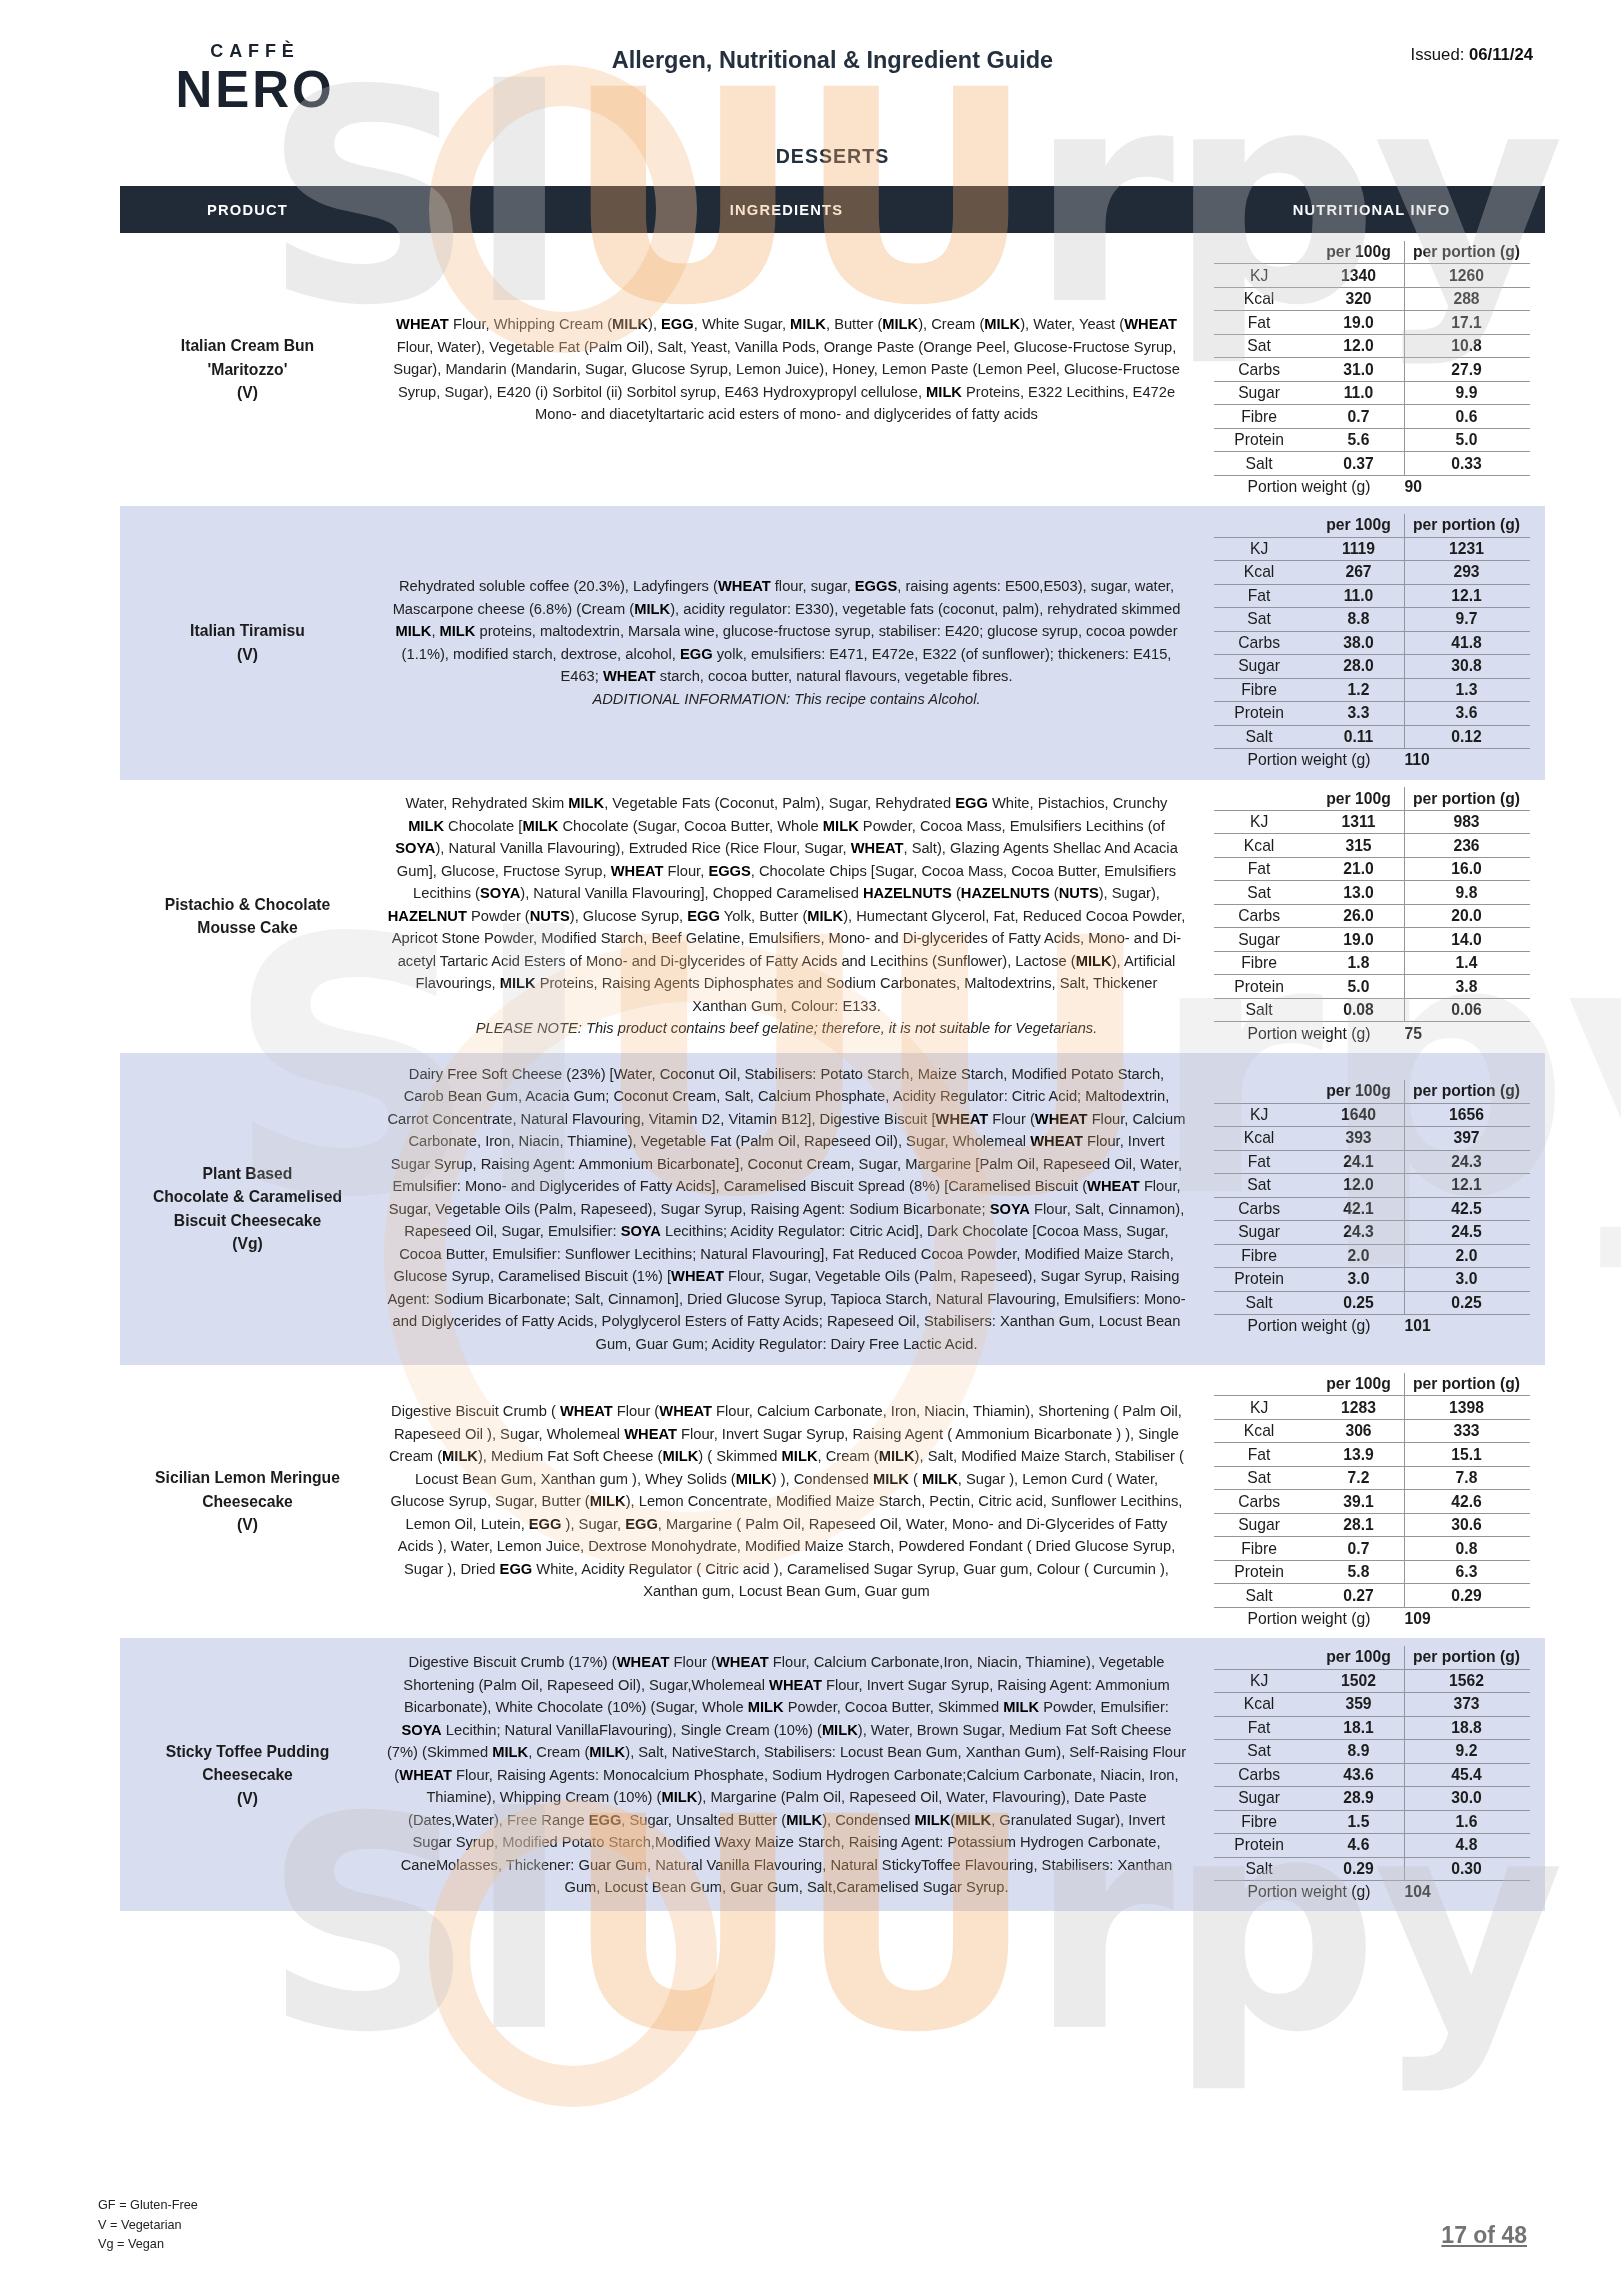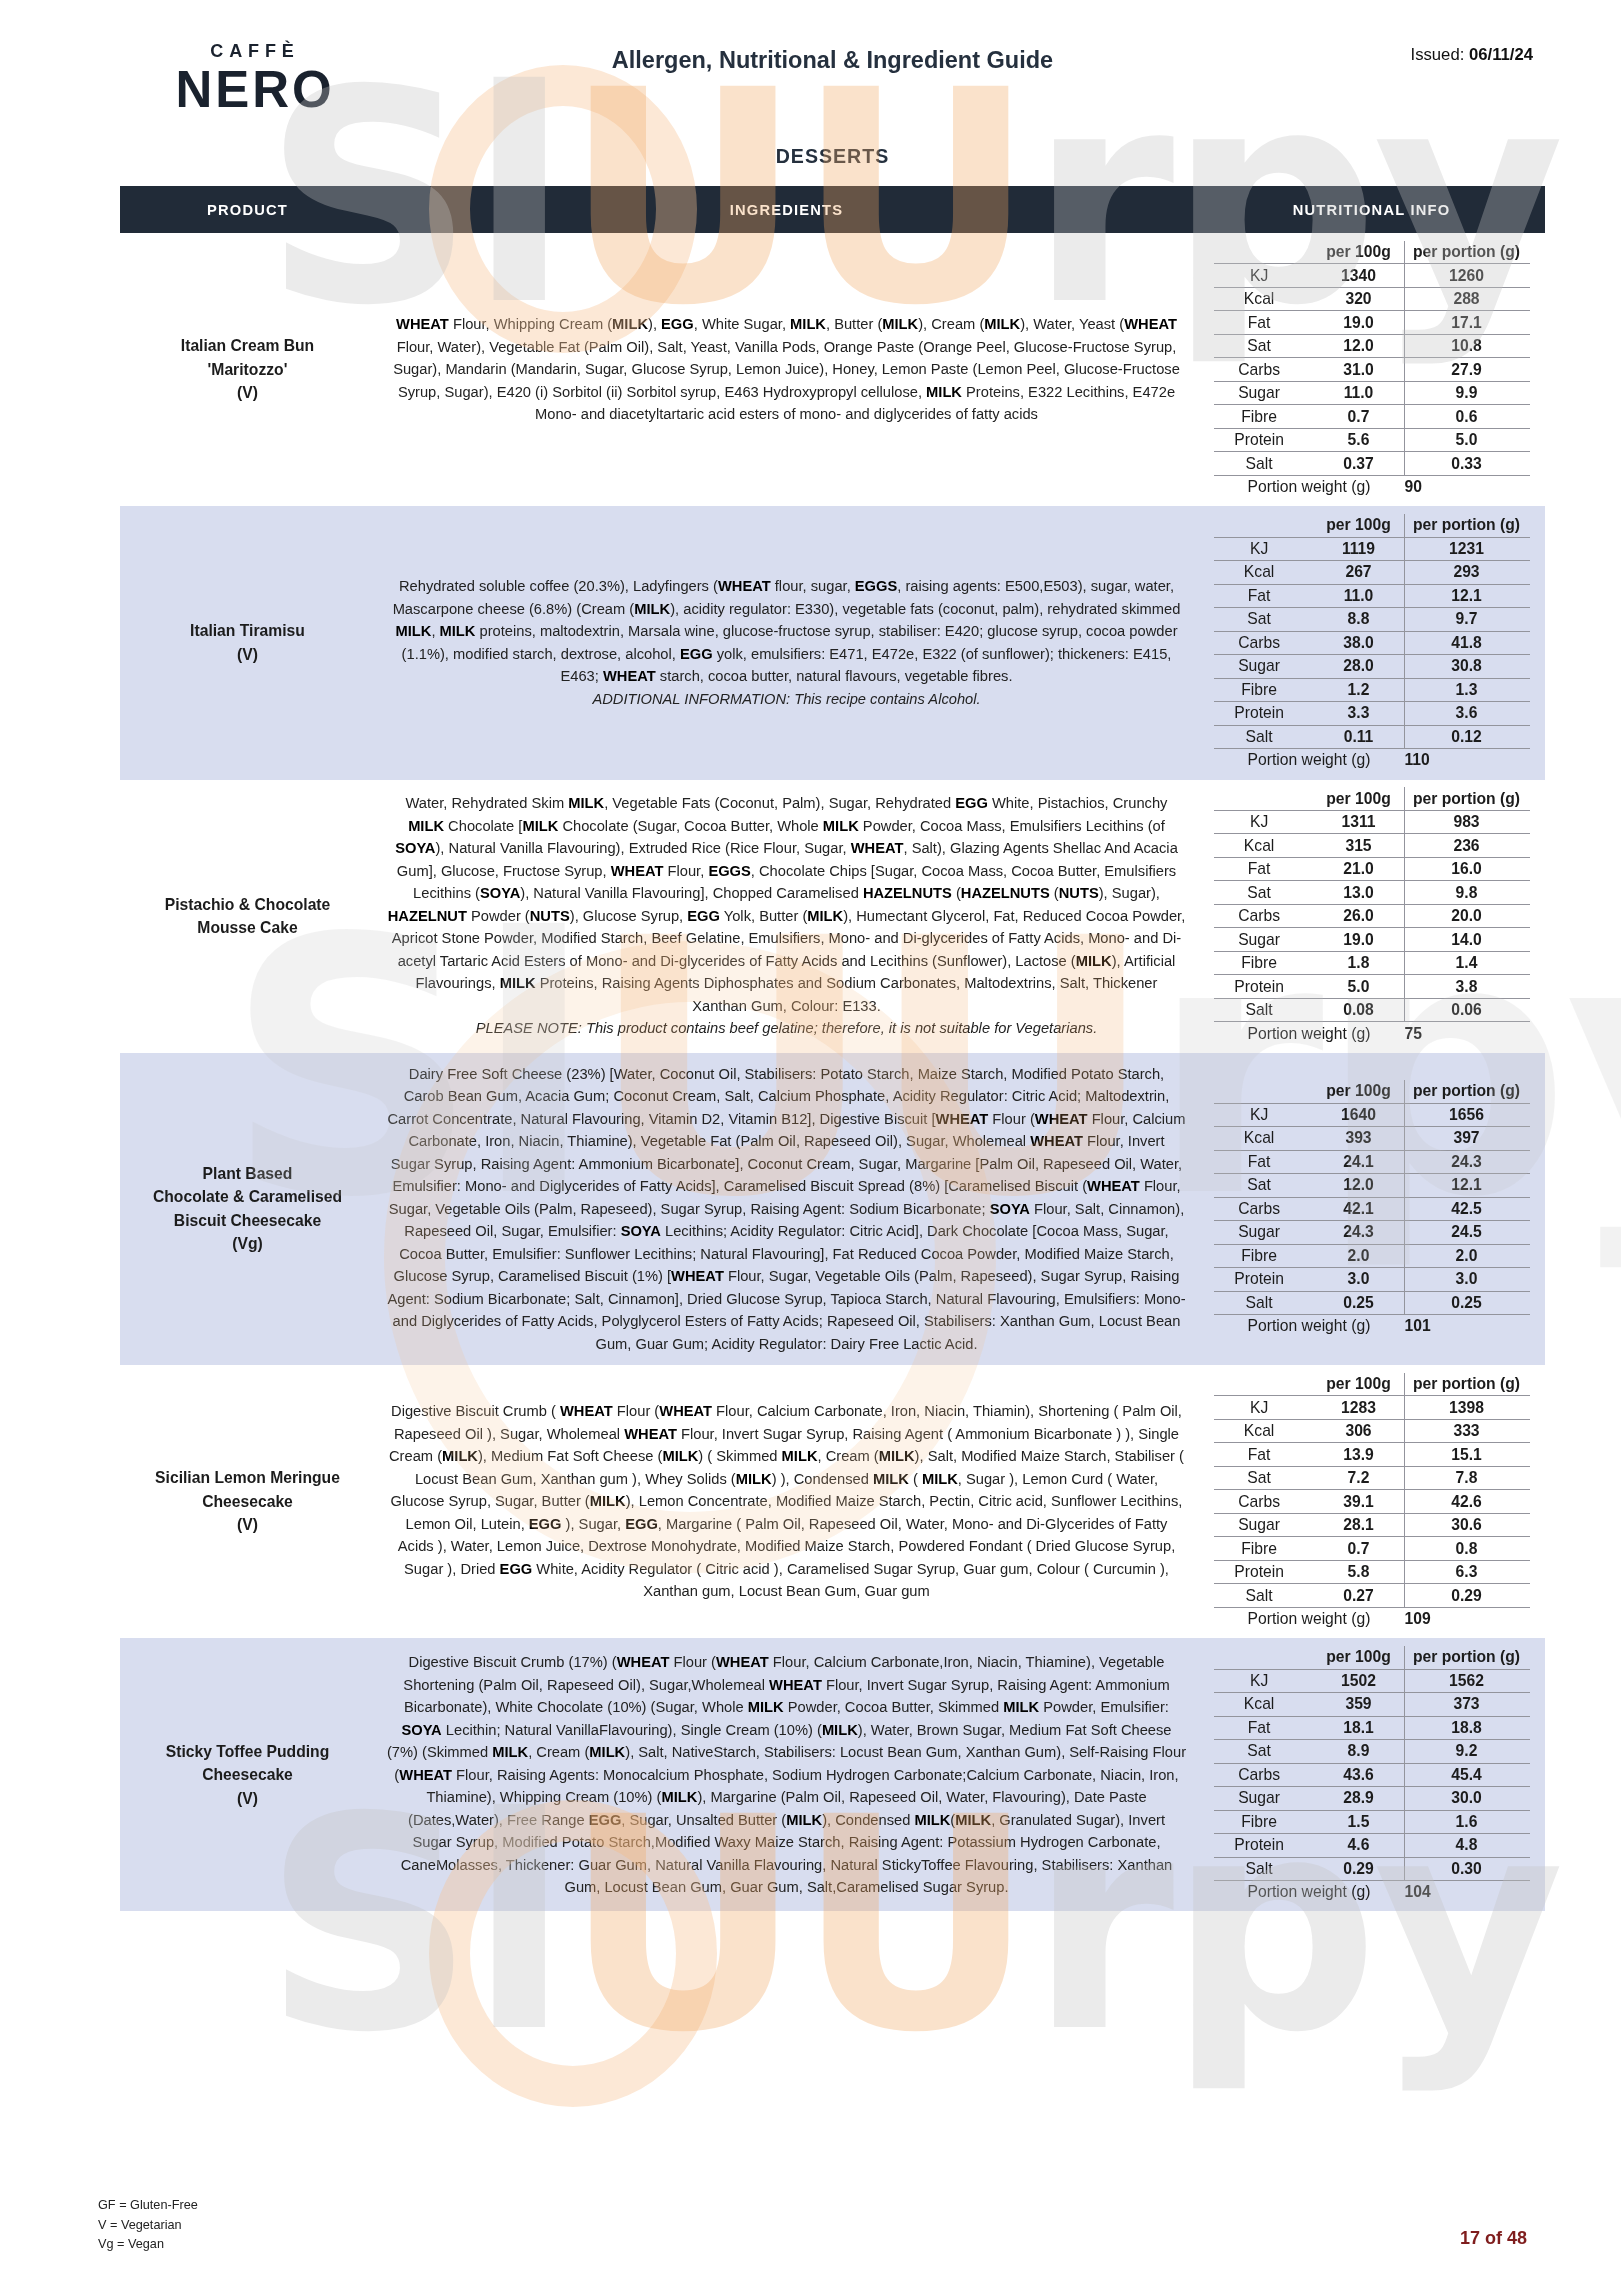--- a/index.html
+++ b/index.html
@@ -44,21 +44,21 @@
   .nrow .v100{text-align:center;font-weight:bold;border-right:1px solid #93949c;height:100%;
     display:flex;align-items:center;justify-content:center;}
   .nrow .vpor{text-align:center;font-weight:bold;}
   .nrow.nhead{border-bottom:1px solid #93949c;}
   .nrow.nhead .v100,.nrow.nhead .vpor{font-weight:bold;}
   .nrow.nportion{border-bottom:none;grid-template-columns:191px 124px;}
   .nrow.nportion .plabel{text-align:center;font-weight:normal;}
   .nrow.nportion .pval{text-align:left;font-weight:bold;}
   
   .legend{position:absolute;left:98px;bottom:37px;font-size:12.7px;line-height:1.55;color:#222;z-index:2;}
-  .page-num{position:absolute;right:116px;bottom:43px;font-size:18px;font-weight:600;color:#7f1d1d;z-index:2;}
+  .page-num{position:absolute;right:116px;bottom:43px;font-size:23px;font-weight:600;color:#737373;z-index:2;text-decoration:underline;}
   
   .wm{position:absolute;pointer-events:none;z-index:3;}
   .wm-text{font-weight:bold;font-size:294px;letter-spacing:-5.9px;color:#c3c3c3;opacity:.33;
     font-family:"DejaVu Sans",sans-serif;white-space:nowrap;}
   .wm-text .peach{color:#f2a964;}
   .wm-ring{border-radius:50%;border:41px solid #f6c392;opacity:.38;}
   .wm-mid{font-size:353px;opacity:.20;}
 </style>
 </head>
 <body>

